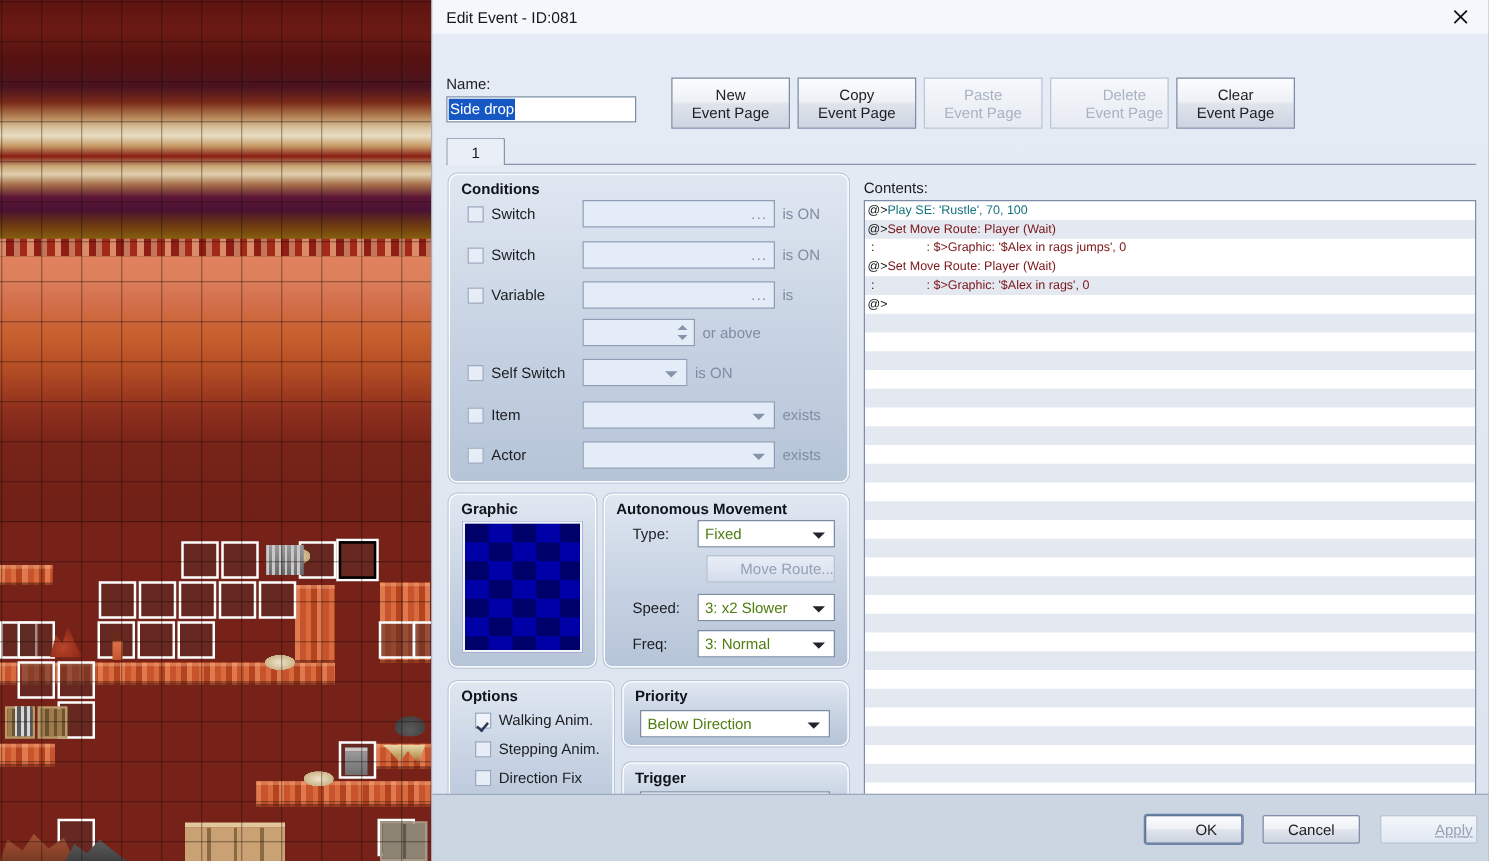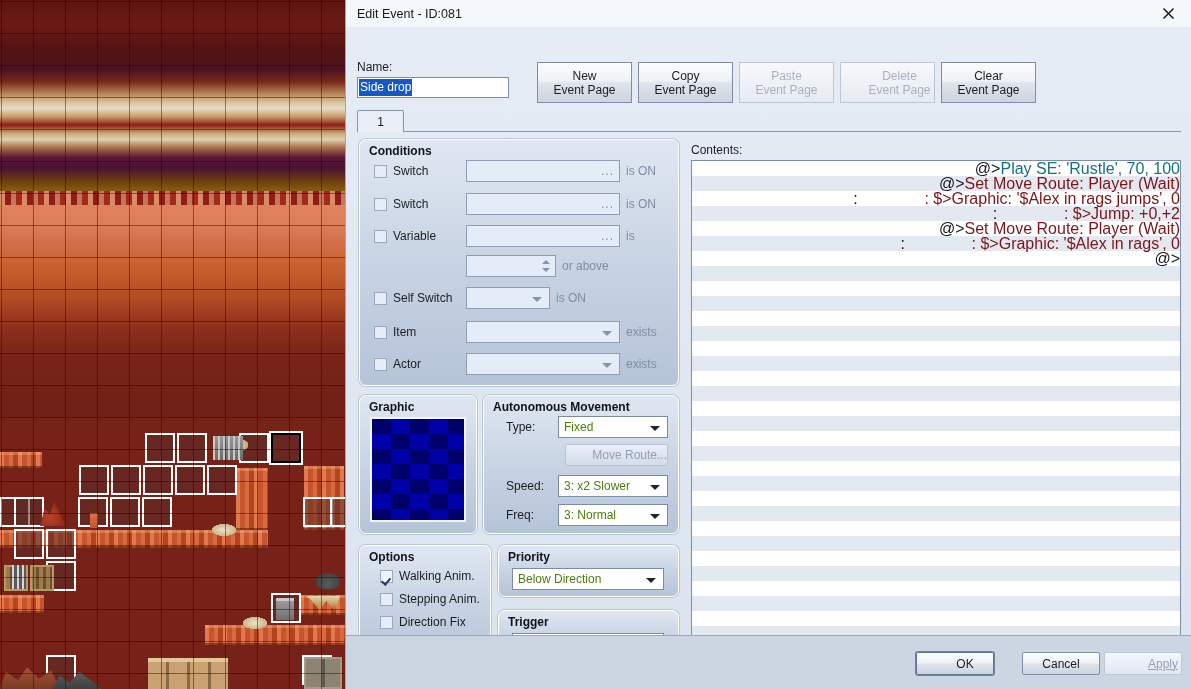--- a/index.html
+++ b/index.html
@@ -248,24 +248,23 @@
     position: absolute; left: 345px; top: 116px;
     font-size: 12px; color: #1b1d21;
   }
   #contents-box {
     position: absolute; left: 345px; top: 133px; width: 490px; height: 502px;
     border: 1px solid #7e8da6; background: #ffffff;
     overflow: hidden;
   }
   .crow {
     height: 15px; line-height: 15px;
-    font-family: "Liberation Sans", sans-serif; font-size: 16px;
+    font-family: "Liberation Sans", sans-serif; font-size: 10px;
     white-space: pre; color: #7a1518;
     padding-left: 2px;
-    text-align: right;
   }
   .crow.alt { background: #e4e9f1; }
   .crow .pfx { color: #101216; }
   .crow .teal { color: #15727e; }
 
   
   #footer {
     flex: 0 0 54px; height: 54px; position: relative;
     background: #ccd6e3;
     border-top: 1px solid #9aa7bd;
@@ -489,21 +488,20 @@
       <div class="combo" style="left:13px; top:22px; width:152px;">
         <span class="ctext">Event Touch</span>
       </div>
     </div>
 
     <div id="contents-label">Contents:</div>
     <div id="contents-box">
         <div class="crow"><span class="pfx">@&gt;</span><span class="teal">Play SE: 'Rustle', 70, 100</span></div>
         <div class="crow alt"><span class="pfx">@&gt;</span><span class="">Set Move Route: Player (Wait)</span></div>
         <div class="crow"><span class="pfx"> : </span><span class="">              : $&gt;Graphic: '$Alex in rags jumps', 0</span></div>
-        <div class="crow alt"><span class="pfx"> : </span><span class="">              : $&gt;Jump: +0,+2</span></div>
         <div class="crow"><span class="pfx">@&gt;</span><span class="">Set Move Route: Player (Wait)</span></div>
         <div class="crow alt"><span class="pfx"> : </span><span class="">              : $&gt;Graphic: '$Alex in rags', 0</span></div>
         <div class="crow"><span class="pfx">@&gt;</span><span class=""></span></div>
         <div class="crow alt">&nbsp;</div>
         <div class="crow">&nbsp;</div>
         <div class="crow alt">&nbsp;</div>
         <div class="crow">&nbsp;</div>
         <div class="crow alt">&nbsp;</div>
         <div class="crow">&nbsp;</div>
         <div class="crow alt">&nbsp;</div>
@@ -527,20 +525,20 @@
         <div class="crow alt">&nbsp;</div>
         <div class="crow">&nbsp;</div>
       </div>
 
   </div>
 
   <div id="footer">
     <div class="fbtn focus" style="left:570px;">
       <span>OK</span>
     </div>
-    <div class="fbtn" style="left:664px;margin-left:12px;">
+    <div class="fbtn" style="left:664px;">
       <span>Cancel</span>
     </div>
     <div class="fbtn dim" style="left:758px;">
       <span class="uline">Apply</span>
     </div>
   </div>
 </div>
 
 </body></html>

